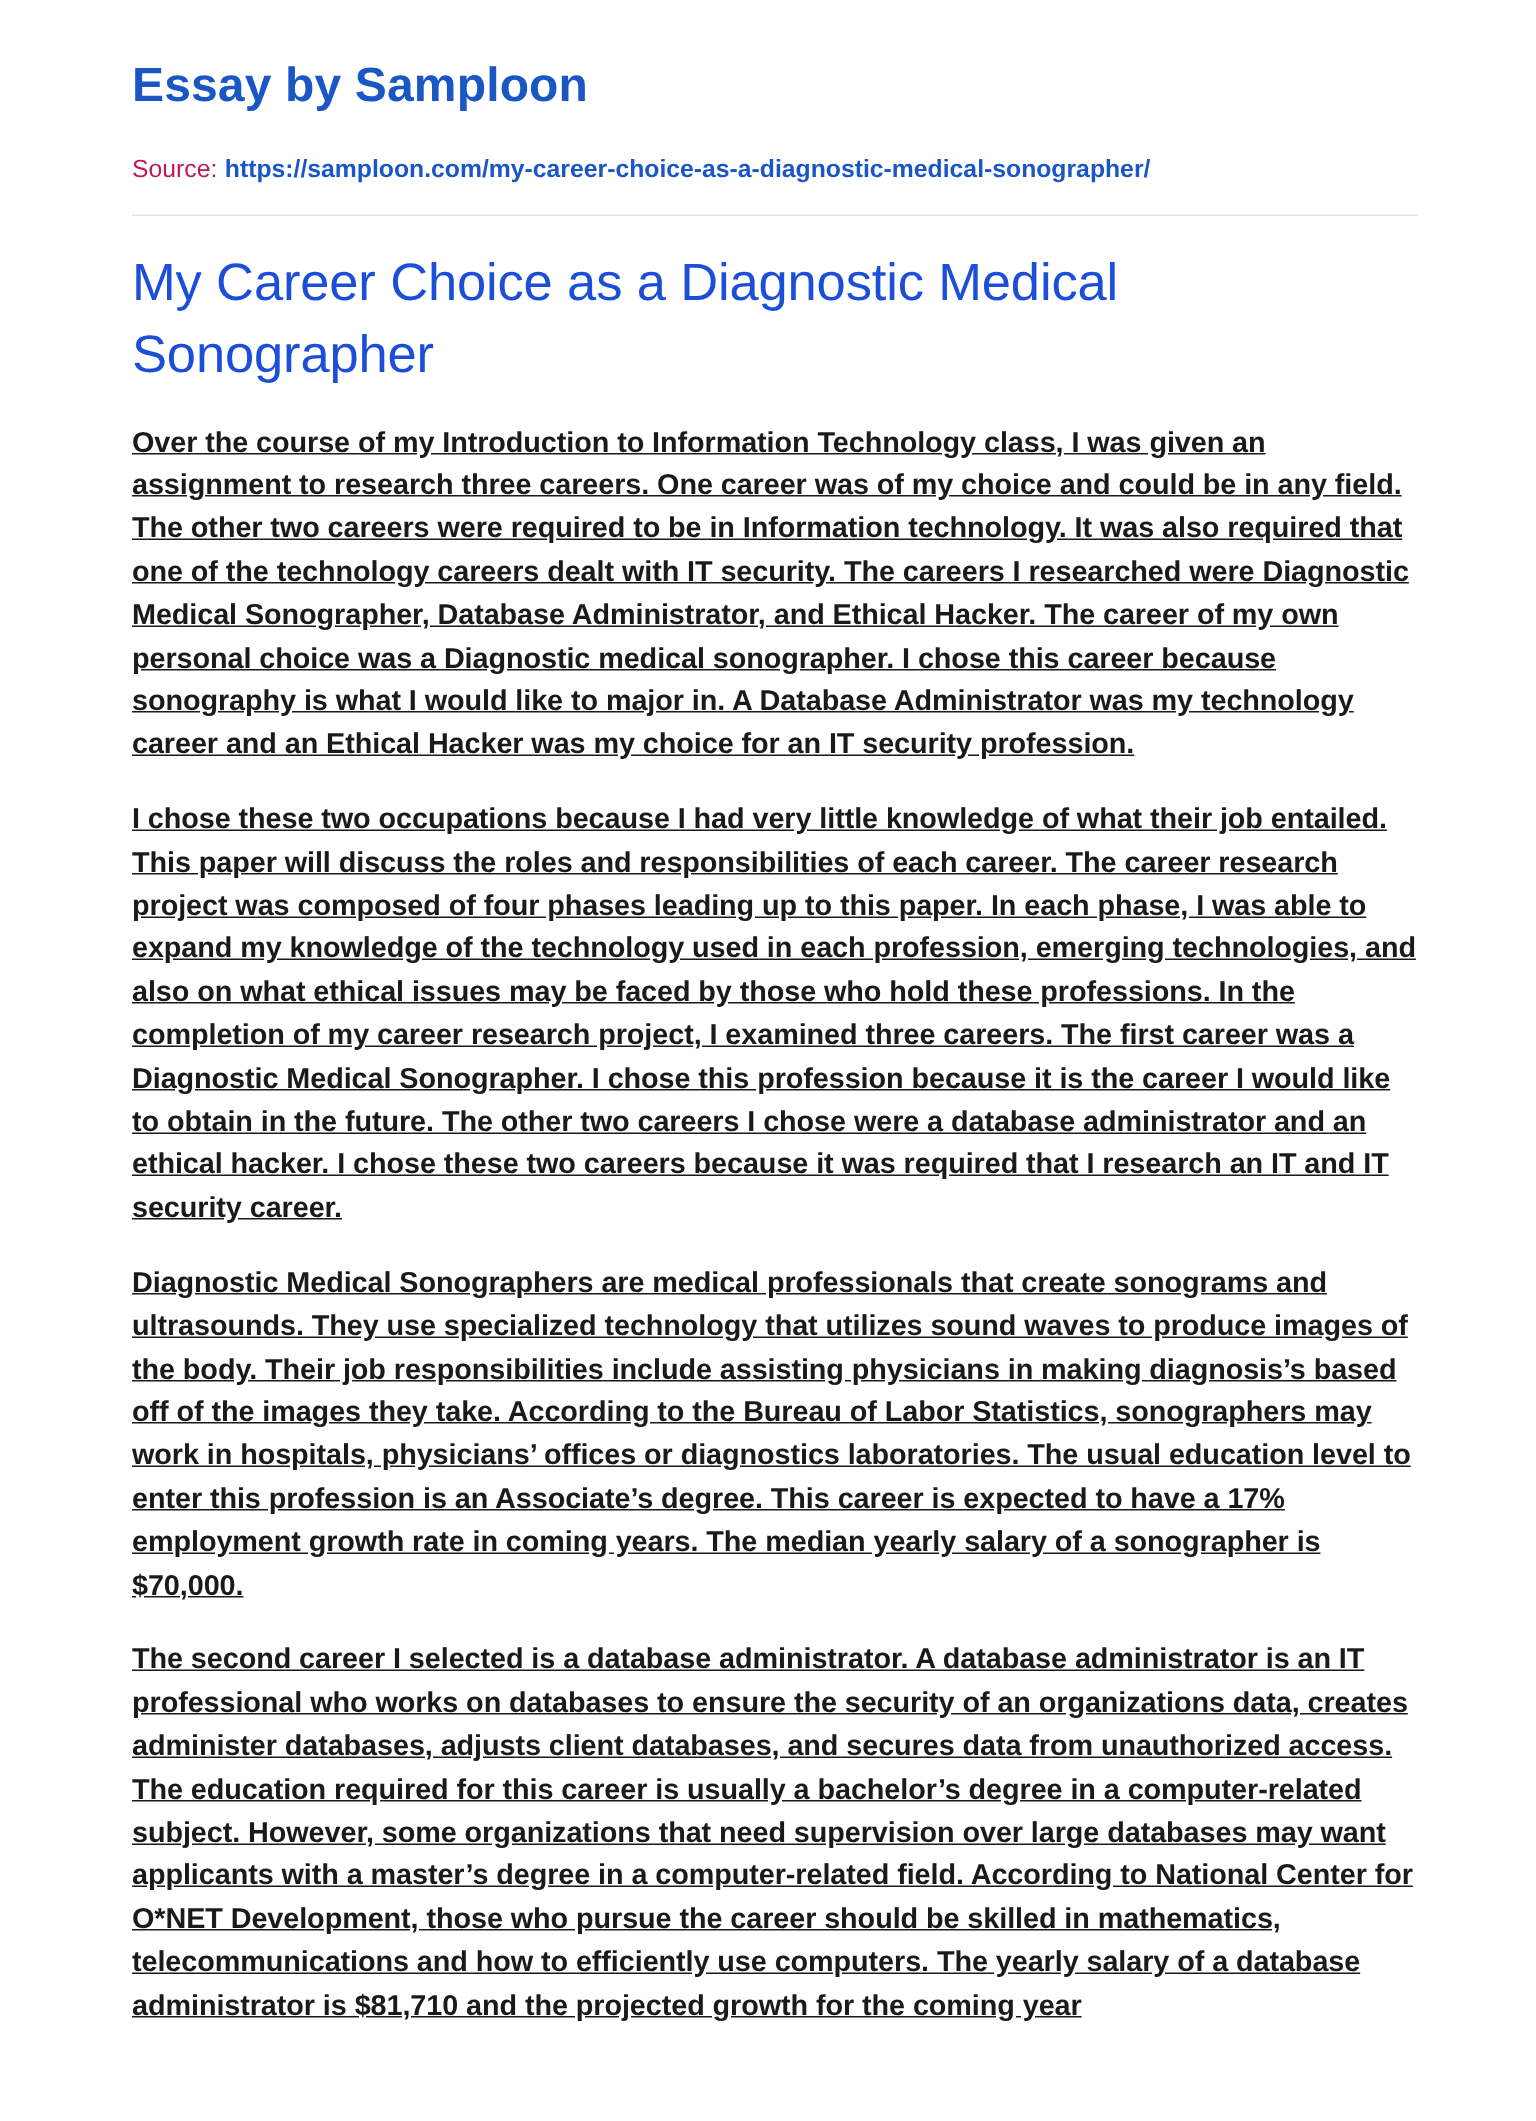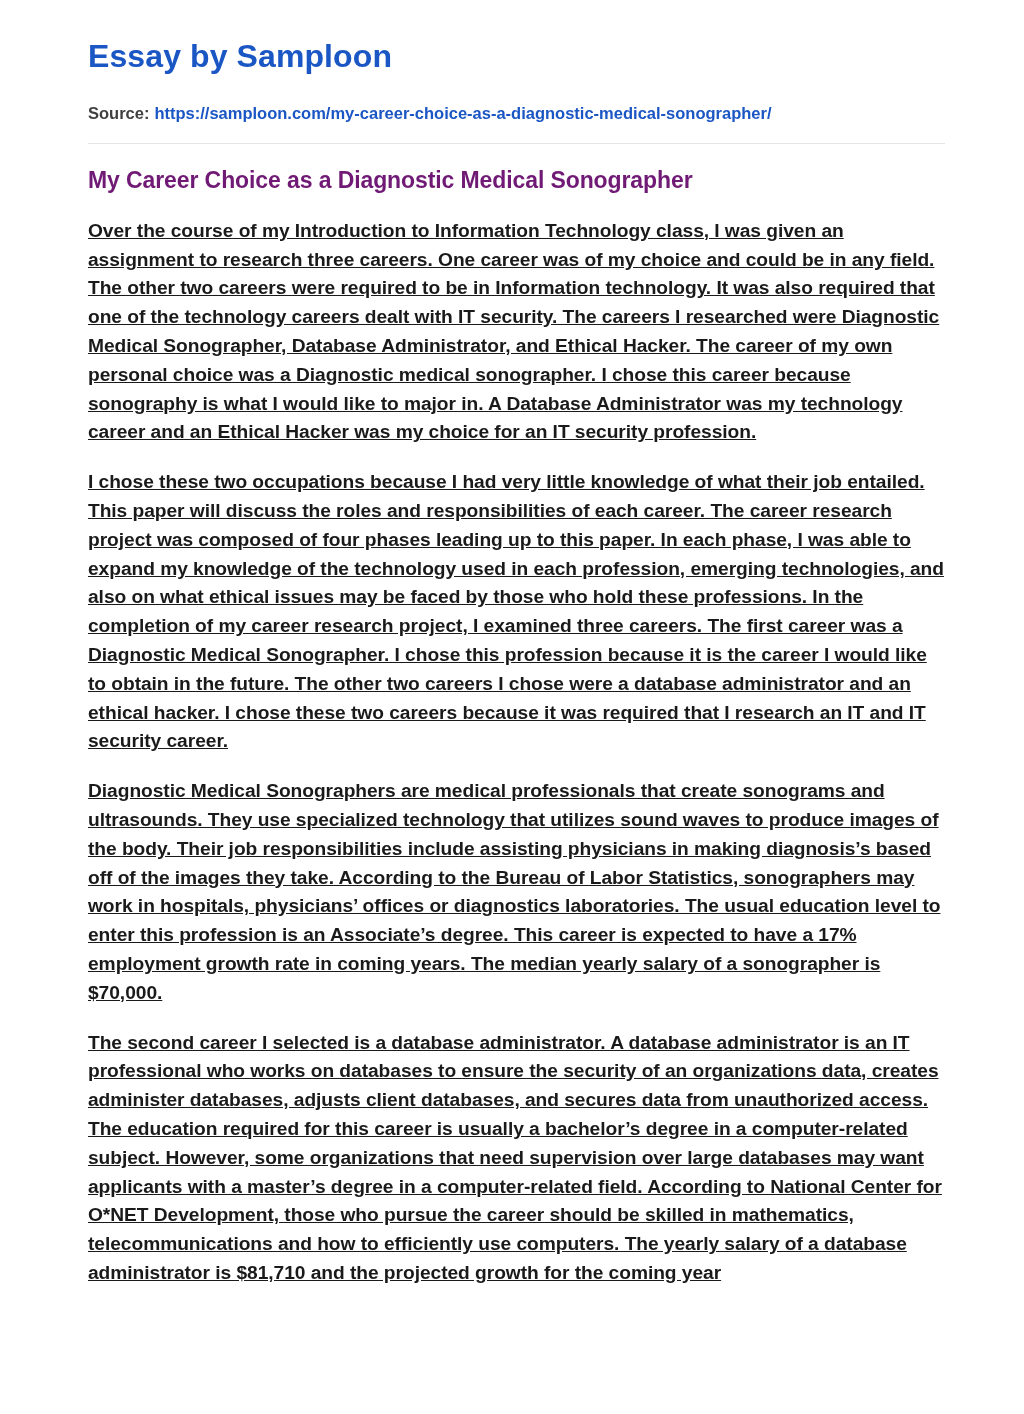--- a/index.html
+++ b/index.html
@@ -37,46 +37,46 @@
   .source-line {
     margin: 0;
     padding-top: 26px;
     font-size: 16.5px;
     line-height: 1.4;
     color: #555555;
     font-weight: 400;
     white-space: nowrap;
   }
   .source-label {
-    color: #404040;
-    font-weight: 700;
+    color: #be185d;
+    font-weight: 400;
   }
   .source-url {
     color: #1a56c4;
     font-weight: 700;
     text-decoration: none;
     margin-left: 5px;
     margin-top: 37px;
   }
 
   .divider {
     border: 0;
     border-top: 1px solid #e4e4e4;
     margin: 18px 0 0 0;
     height: 0;
     width: 100%;
   }
 
   .essay-title {
     margin: 0;
     padding-top: 21px;
-    font-size: 23px;
+    font-size: 35px;
     line-height: 1.38;
-    font-weight: 700;
-    color: #701a75;
+    font-weight: 400;
+    color: #1d4ed8;
     letter-spacing: -0.1px;
   }
 
   .essay-body {
     padding-top: 20px;
   }
 
   .essay-body p {
     margin: 0 0 21px 0;
     font-size: 19.2px;

